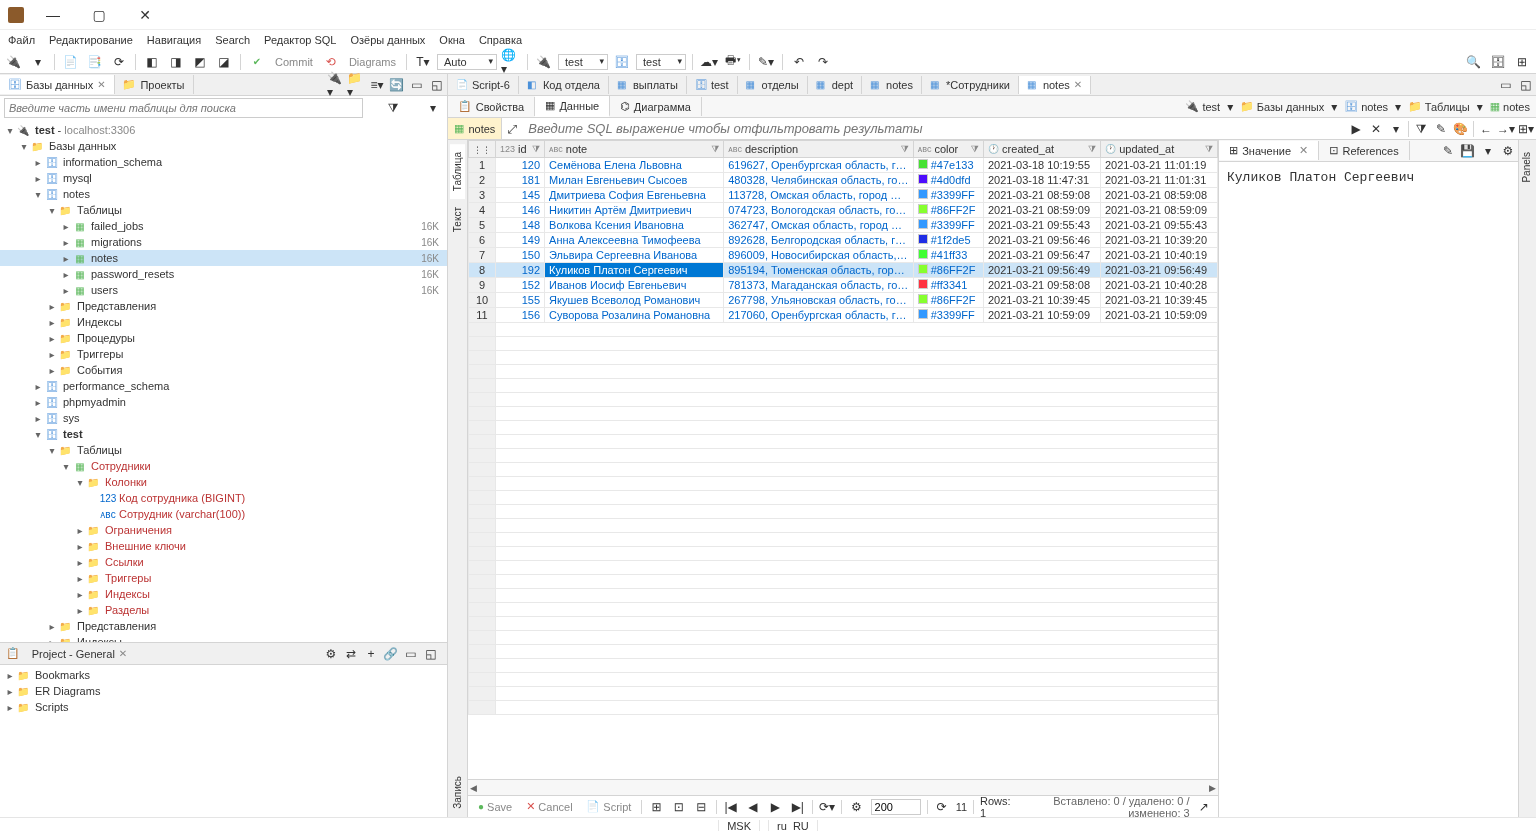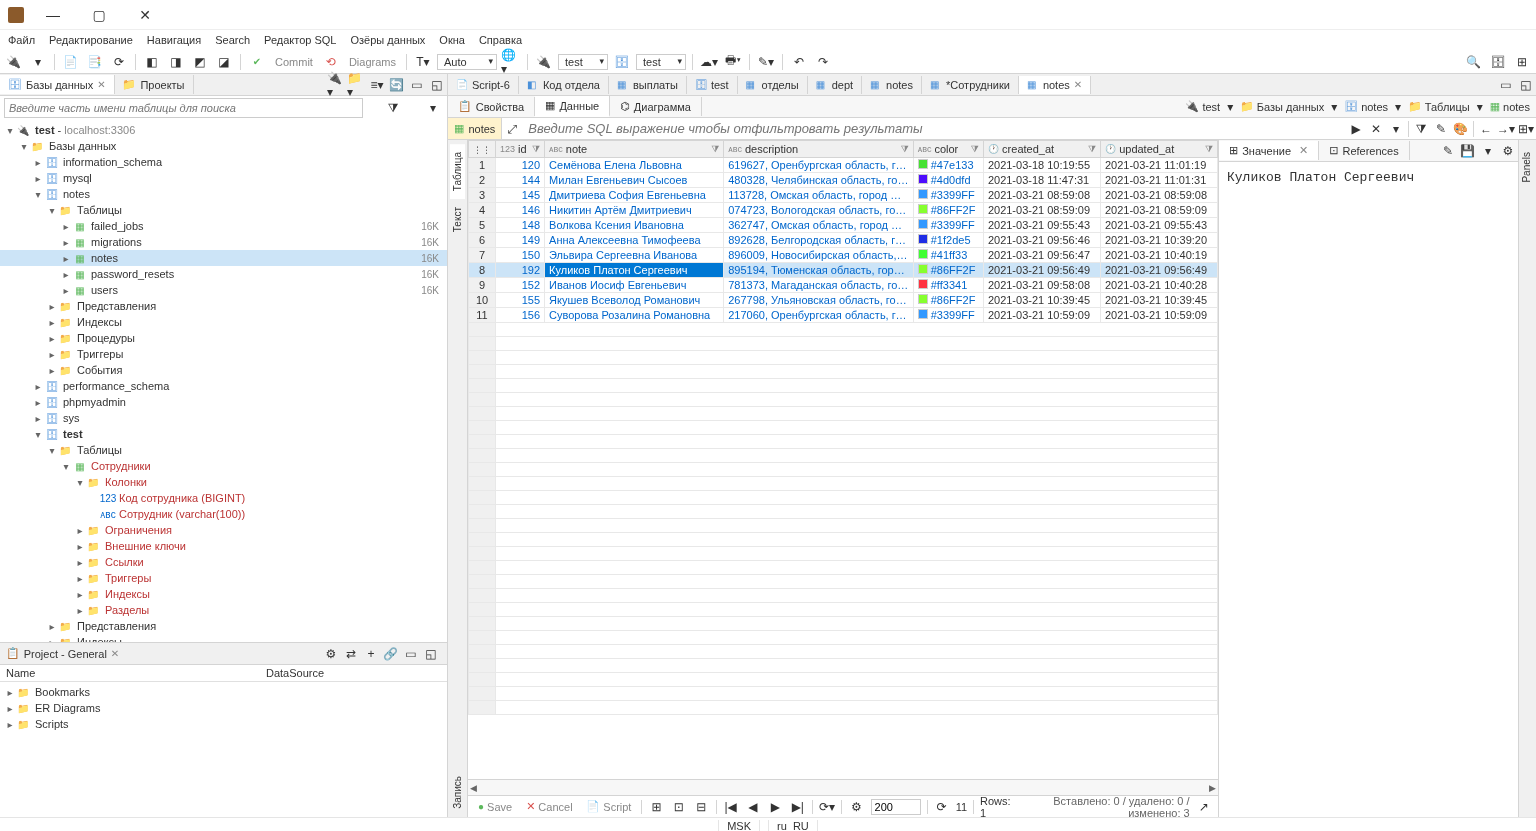--- a/index.html
+++ b/index.html
@@ -350,33 +350,29 @@
           <span class="tree-expand">▸</span>
           <span class="tree-icon folder-icon">📁</span>
           <span class="tree-label">Индексы</span>
         </div>
 
     </div>
 
     <div class="proj-pane">
       <div class="proj-header">
         <span class="folder-icon">📋</span>
-        <span style="margin-left:4px;">Project - General</span>
+        <span style="margin-left:12px;">Project - General</span>
         <span class="pane-tab-close" style="margin-left:4px;">✕</span>
         <div class="spacer"></div>
         <span class="tb-btn">⚙</span>
         <span class="tb-btn">⇄</span>
         <span class="tb-btn">+</span>
         <span class="tb-btn">🔗</span>
         <span class="tb-btn">▭</span>
         <span class="tb-btn">◱</span>
-      </div>
-      <div class="proj-cols">
-        <div>Name</div>
-        <div>DataSource</div>
       </div>
       <div class="tree">
         <div class="tree-node ind0">
             <span class="tree-expand">▸</span>
             <span class="tree-icon folder-icon">📁</span>
             <span class="tree-label">Bookmarks</span>
           </div>
         <div class="tree-node ind0">
             <span class="tree-expand">▸</span>
             <span class="tree-icon folder-icon">📁</span>
@@ -558,21 +554,21 @@
                   <td class="rownum">1</td>
                   <td class="num">120</td>
                   <td class="text note-cell">Семёнова Елена Львовна</td>
                   <td class="text">619627, Оренбургская область, город Озёры, наб. Гаг</td>
                   <td class="text"><span class="colorblob" style="background:#47e133"></span> #47e133</td>
                   <td>2021-03-18 10:19:55</td>
                   <td>2021-03-21 11:01:19</td>
                 </tr>
                 <tr>
                   <td class="rownum">2</td>
-                  <td class="num">144</td>
+                  <td class="num">181</td>
                   <td class="text note-cell">Милан Евгеньевич Сысоев</td>
                   <td class="text">480328, Челябинская область, город Дорохово, проез</td>
                   <td class="text"><span class="colorblob" style="background:#4d0dfd"></span> #4d0dfd</td>
                   <td>2021-03-18 11:47:31</td>
                   <td>2021-03-21 11:01:31</td>
                 </tr>
                 <tr>
                   <td class="rownum">3</td>
                   <td class="num">145</td>
                   <td class="text note-cell">Дмитриева София Евгеньевна</td>

